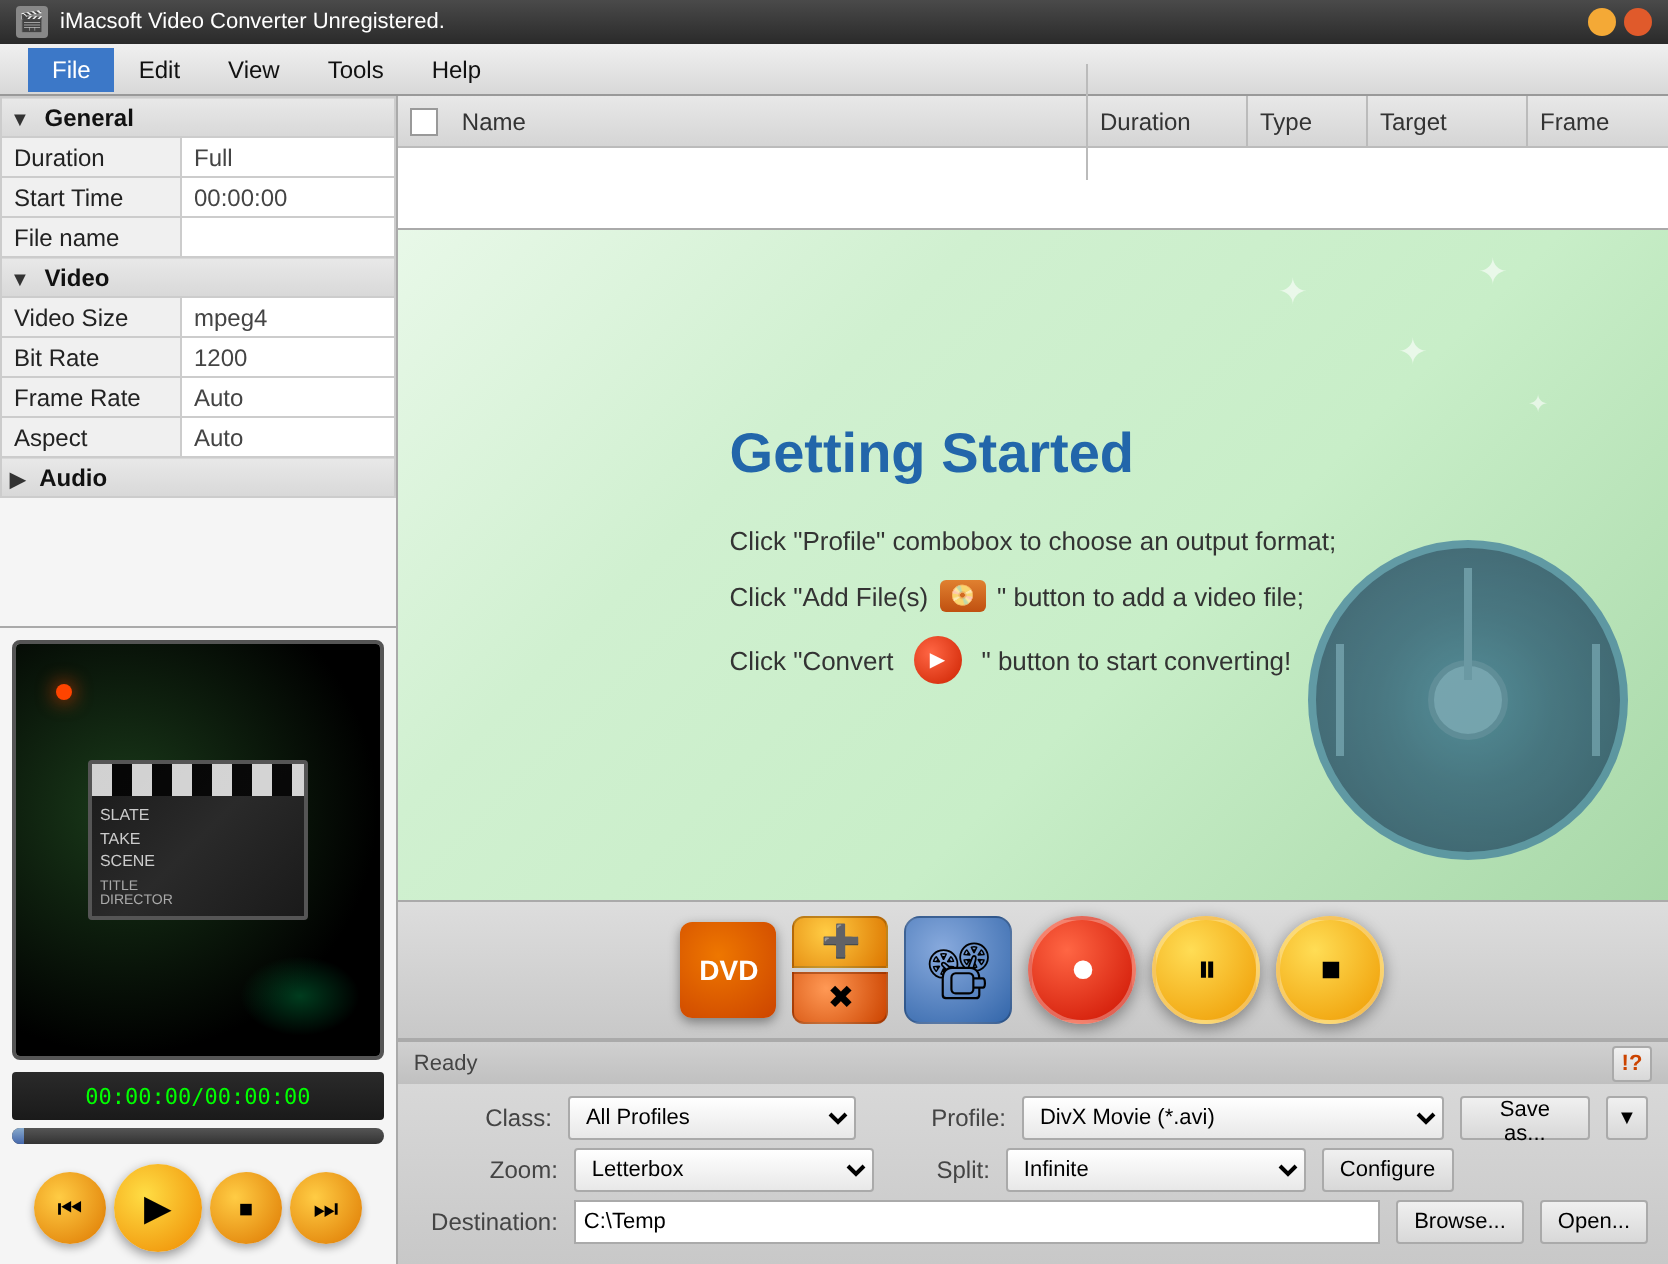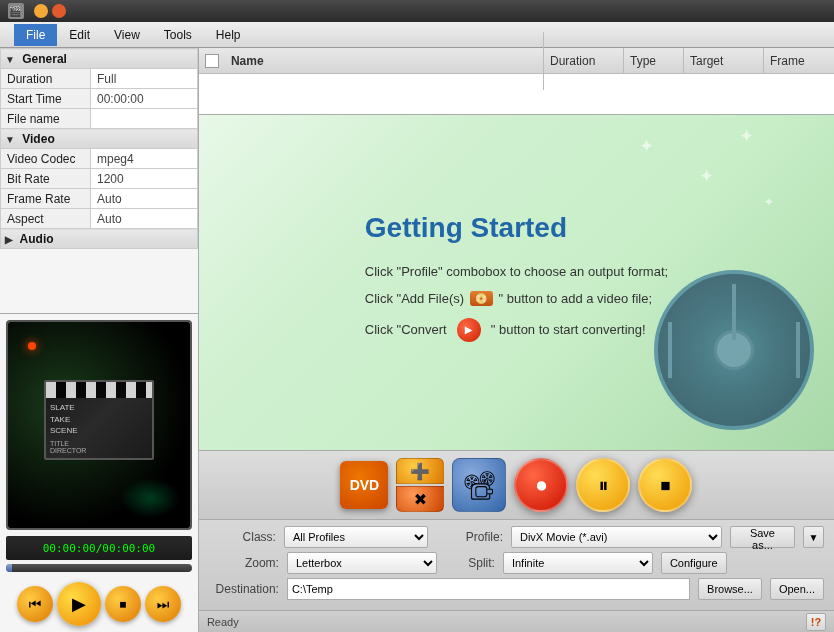--- a/index.html
+++ b/index.html
@@ -265,21 +265,21 @@
     }
     .file-list-header .col-check {
       width: 26px;
       display: flex;
       align-items: center;
       justify-content: center;
     }
     .file-list-header .col-name {
       flex: 1;
       padding: 16px 6px;
-      font-weight: bold;
+      font-weight: normal;
       color: #333;
       border-right: 1px solid #bbb;
       line-height: 26px;
     }
     .file-list-header .col-duration {
       width: 80px;
       padding: 0 6px;
       color: #333;
       border-right: 1px solid #bbb;
       line-height: 26px;
@@ -478,20 +478,21 @@
       border: 1px solid #999;
       background: white;
       display: flex; align-items: center; justify-content: center;
     }
   </style>
 </head>
 <body>
 
 <div id="title-bar">
   <div class="app-icon">🎬</div>
+  <span class="title-text">iMacsoft Video Converter Unregistered.</span>
   <div class="win-btn btn-min"></div>
   <div class="win-btn btn-close"></div>
 </div>
 
 <div id="menu-bar">
   <div class="menu-item active">File</div>
   <div class="menu-item">Edit</div>
   <div class="menu-item">View</div>
   <div class="menu-item">Tools</div>
   <div class="menu-item">Help</div>
@@ -524,21 +525,21 @@
             <td class="val-cell"></td>
           </tr>
 
           <tr class="section-row">
             <td colspan="2" class="section-header">
               <span class="section-toggle">▼</span>
               <span class="section-label">Video</span>
             </td>
           </tr>
           <tr>
-            <td class="key-cell">Video Codec</td>
+            <td class="key-cell">Video Size</td>
             <td class="val-cell">mpeg4</td>
           </tr>
           <tr>
             <td class="key-cell">Bit Rate</td>
             <td class="val-cell">1200</td>
           </tr>
           <tr>
             <td class="key-cell">Frame Rate</td>
             <td class="val-cell">Auto</td>
           </tr>
@@ -651,20 +652,25 @@
         <div style="width:48px; height:26px; background:radial-gradient(circle at 35%30%, #ff9955, #cc4400); border-radius:0 0 6px 6px; border:1px solid rgba(0,0,0,0.2); display:flex; align-items:center; justify-content:center; cursor:pointer; font-size:16px;">✖</div>
       </div>
 
       <div style="width:54px; height:54px; background:radial-gradient(circle at 35% 30%, #88aadd, #3366aa); border-radius:8px; border:1px solid rgba(0,0,0,0.2); display:flex; align-items:center; justify-content:center; cursor:pointer; font-size:28px;">📽</div>
 
       <div style="width:54px; height:54px; background:radial-gradient(circle at 35% 30%, #ff6644, #cc1100); border-radius:50%; border:2px solid rgba(255,255,255,0.3); display:flex; align-items:center; justify-content:center; cursor:pointer; font-size:20px; color:white; box-shadow:0 2px 8px rgba(0,0,0,0.4);">⏺</div>
 
       <div style="width:54px; height:54px; background:radial-gradient(circle at 35% 30%, #ffdd55, #ee9900); border-radius:50%; border:2px solid rgba(255,255,255,0.3); display:flex; align-items:center; justify-content:center; cursor:pointer; font-size:20px; box-shadow:0 2px 8px rgba(0,0,0,0.4);">⏸</div>
 
       <div style="width:54px; height:54px; background:radial-gradient(circle at 35% 30%, #ffdd55, #ee9900); border-radius:50%; border:2px solid rgba(255,255,255,0.3); display:flex; align-items:center; justify-content:center; cursor:pointer; font-size:20px; box-shadow:0 2px 8px rgba(0,0,0,0.4);">⏹</div>
+    </div>
+
+    <div id="status-bar">
+      <span class="status-text">Ready</span>
+      <div class="status-help-btn">!?</div>
     </div>
 
     <div id="bottom-controls">
 
       <div class="control-row">
         <span class="ctrl-label">Class:</span>
         <select class="ctrl-select ctrl-select-wide">
           <option>All Profiles</option>
           <option>Video</option>
           <option>Audio</option>
@@ -697,19 +703,14 @@
       </div>
 
       <div class="control-row">
         <span class="ctrl-label">Destination:</span>
         <input type="text" class="dest-input" value="C:\Temp" style="">
         <button class="ctrl-btn">Browse...</button>
         <button class="ctrl-btn">Open...</button>
       </div>
     </div>
 
-    <div id="status-bar">
-      <span class="status-text">Ready</span>
-      <div class="status-help-btn">!?</div>
-    </div>
-
   </div>
 </div>
 
 </body></html>

